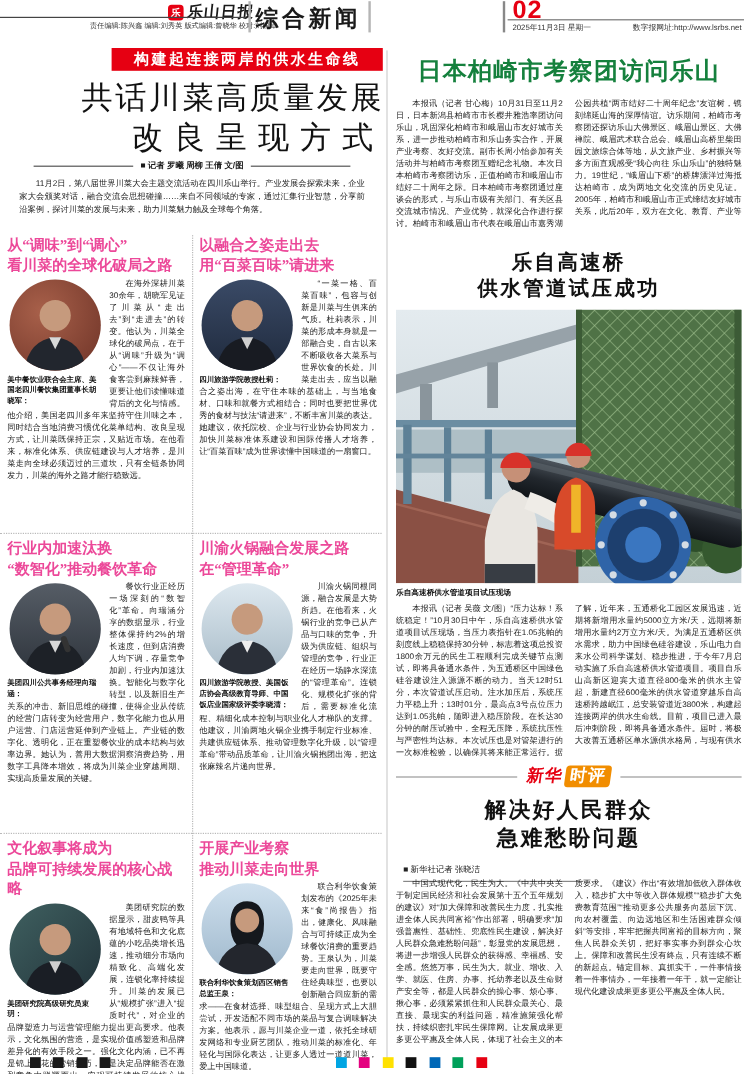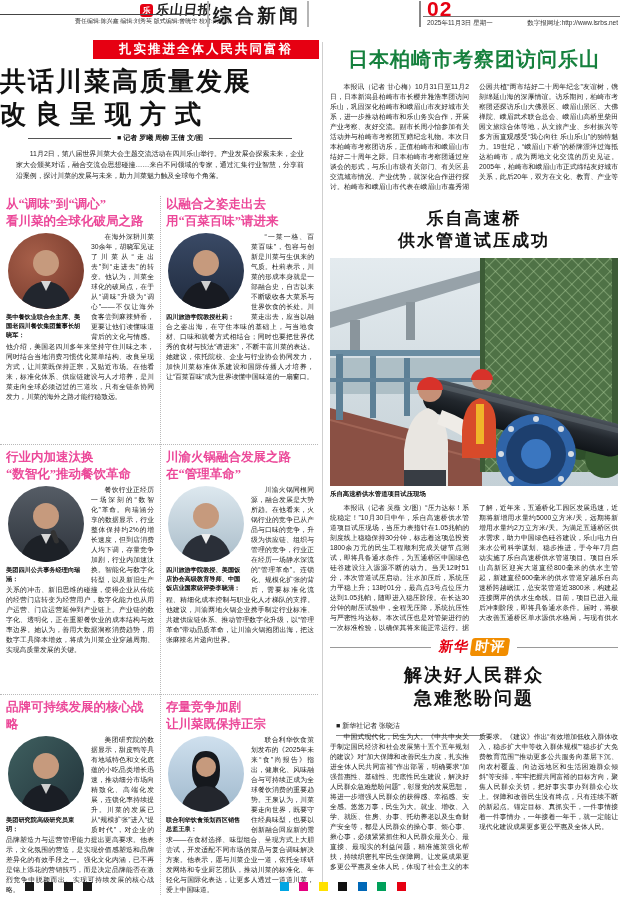--- a/index.html
+++ b/index.html
@@ -13,21 +13,21 @@
   .logo{display:flex;align-items:center;gap:3px;}
   .seal{width:13px;height:13px;background:#e60012;border-radius:3px;color:#fff;font-size:8px;
         line-height:13px;text-align:center;font-weight:bold;}
   .logotext{font-weight:900;font-size:13px;letter-spacing:1px;transform:skewX(-6deg);}
   .section{font-size:19px;font-weight:900;letter-spacing:3px;}
   .pagenum{font-size:21px;font-weight:900;color:#e60012;letter-spacing:1px;}
   .tiny{font-size:6.5px;color:#333;}
   
   .banner{background:#e60012;color:#fff;font-size:12.5px;font-weight:bold;text-align:center;
           line-height:19px;letter-spacing:2px;}
-  .mainhead{width:320px;text-align:left;font-weight:700;font-size:26px;color:#111;}
+  .mainhead{width:320px;text-align:right;font-weight:400;font-size:26px;color:#111;}
   .bylinerow{display:flex;align-items:center;}
   .bylinerow .ln{flex:1;height:1px;background:#555;}
   .bylinerow .bt{font-size:7px;font-weight:bold;margin:0 6px;white-space:nowrap;}
   .lead{font-size:6.9px;line-height:11px;text-align:justify;color:#222;text-indent:2em;}
   
   .item{overflow:hidden;}
   .ititle{font-size:12.5px;font-weight:900;line-height:16.5px;color:#ec4899;
           font-family:"Liberation Serif","DejaVu Serif",serif;}
   .ph{float:left;width:80px;margin:4px 5px 1px 0;}
   .pc{width:76px;height:76px;border-radius:50%;margin:0 auto;overflow:hidden;position:relative;}
@@ -74,21 +74,21 @@
   <div class="abs vbar" style="left:207px;top:1px;height:26px;"></div>
   <div class="abs section" style="left:213px;top:3px;width:92px;text-align:left;">综合新闻</div>
   <div class="abs vbar" style="left:307px;top:1px;height:26px;"></div>
 
   <div class="abs vbar" style="left:419px;top:1px;height:26px;background:#888;"></div>
   <div class="abs pagenum" style="left:427px;top:-3px;">02</div>
   <div class="abs hline" style="left:423px;top:16px;width:197px;background:#777;"></div>
   <div class="abs tiny" style="left:427px;top:19px;">2025年11月3日 星期一</div>
   <div class="abs tiny" style="left:470px;top:19px;width:148px;text-align:right;">数字报网址:http://www.lsrbs.net</div>
 
-  <div class="abs banner" style="left:93px;top:40px;width:226px;height:19px;">扎实推进全体人民共同富裕</div>
+  <div class="abs banner" style="left:93px;top:40px;width:226px;height:19px;">构建起连接两岸的供水生命线</div>
 
   <div class="abs mainhead" style="left:0;top:64px;letter-spacing:2px;">共话川菜高质量发展</div>
   <div class="abs mainhead" style="left:0;top:97px;letter-spacing:9px;">改良呈现方式</div>
 
   <div class="abs bylinerow" style="left:28px;top:133px;width:264px;">
     <div class="ln"></div>
     <span class="bt">■ 记者 罗曦 周柳 王倩 文/图</span>
     <div class="ln"></div>
   </div>
 
@@ -158,37 +158,38 @@
             <path d="M12 76 Q16 50 38 48 Q60 50 64 76 Z" fill="#2a2f38"></path>
             <path d="M33 48 L38 58 L43 48 Z" fill="#eee"></path>
           </svg>
       </div>
       <div class="cap">四川旅游学院教授、美国饭店协会高级教育导师、中国饭店业国家级评委李晓清：</div>
     </div>
     <p class="btext">川渝火锅同根同源，融合发展是大势所趋。在他看来，火锅行业的竞争已从产品与口味的竞争，升级为供应链、组织与管理的竞争，行业正在经历一场静水深流的“管理革命”。连锁化、规模化扩张的背后，需要标准化流程、精细化成本控制与职业化人才梯队的支撑。他建议，川渝两地火锅企业携手制定行业标准、共建供应链体系、推动管理数字化升级，以“管理革命”带动品质革命，让川渝火锅抱团出海，把这张麻辣名片递向世界。</p>
   </div>
 
   <div class="abs item" style="left:6px;top:699px;width:148px;height:196px;">
+    <div class="ititle">文化叙事将成为</div>
     <div class="ititle">品牌可持续发展的核心战略</div>
     <div class="ph">
       <div class="pc p5">
         <svg viewBox="0 0 76 76" width="76" height="76">
             <circle cx="38" cy="30" r="13" fill="#c69a7d"></circle>
             <path d="M12 76 Q16 50 38 48 Q60 50 64 76 Z" fill="#1a1e25"></path>
             <path d="M33 48 L38 58 L43 48 Z" fill="#cfcfcf"></path>
           </svg>
       </div>
       <div class="cap">美团研究院高级研究员束玥：</div>
     </div>
     <p class="btext">美团研究院的数据显示，甜皮鸭等具有地域特色和文化底蕴的小吃品类增长迅速，推动细分市场向精致化、高端化发展，连锁化率持续提升。川菜的发展已从“规模扩张”进入“提质时代”，对企业的品牌塑造力与运营管理能力提出更高要求。他表示，文化氛围的营造，是实现价值感塑造和品牌差异化的有效手段之一。强化文化内涵，已不再是锦上添花的营销技巧，而是决定品牌能否在激烈竞争中脱颖而出、实现可持续发展的核心战略。</p>
   </div>
 
   <div class="abs item" style="left:166px;top:699px;width:148px;height:196px;">
-    <div class="ititle">存量竞争加剧</div>
-    <div class="ititle">让川菜既保持正宗</div>
+    <div class="ititle">开展产业考察</div>
+    <div class="ititle">推动川菜走向世界</div>
     <div class="ph">
       <div class="pc p6">
         <svg viewBox="0 0 76 76" width="76" height="76">
             <path d="M24 34 q0-19 14-19 q14 0 14 19 q0 12-5 17 l7 6 H22 l7-6 q-5-5-5-17z" fill="#15181d"></path>
             <circle cx="38" cy="31" r="10" fill="#c69a7d"></circle>
             <path d="M12 76 Q16 52 38 50 Q60 52 64 76 Z" fill="#23262d"></path>
           </svg>
       </div>
       <div class="cap">联合利华饮食策划西区销售总监王泉：</div>
     </div>

